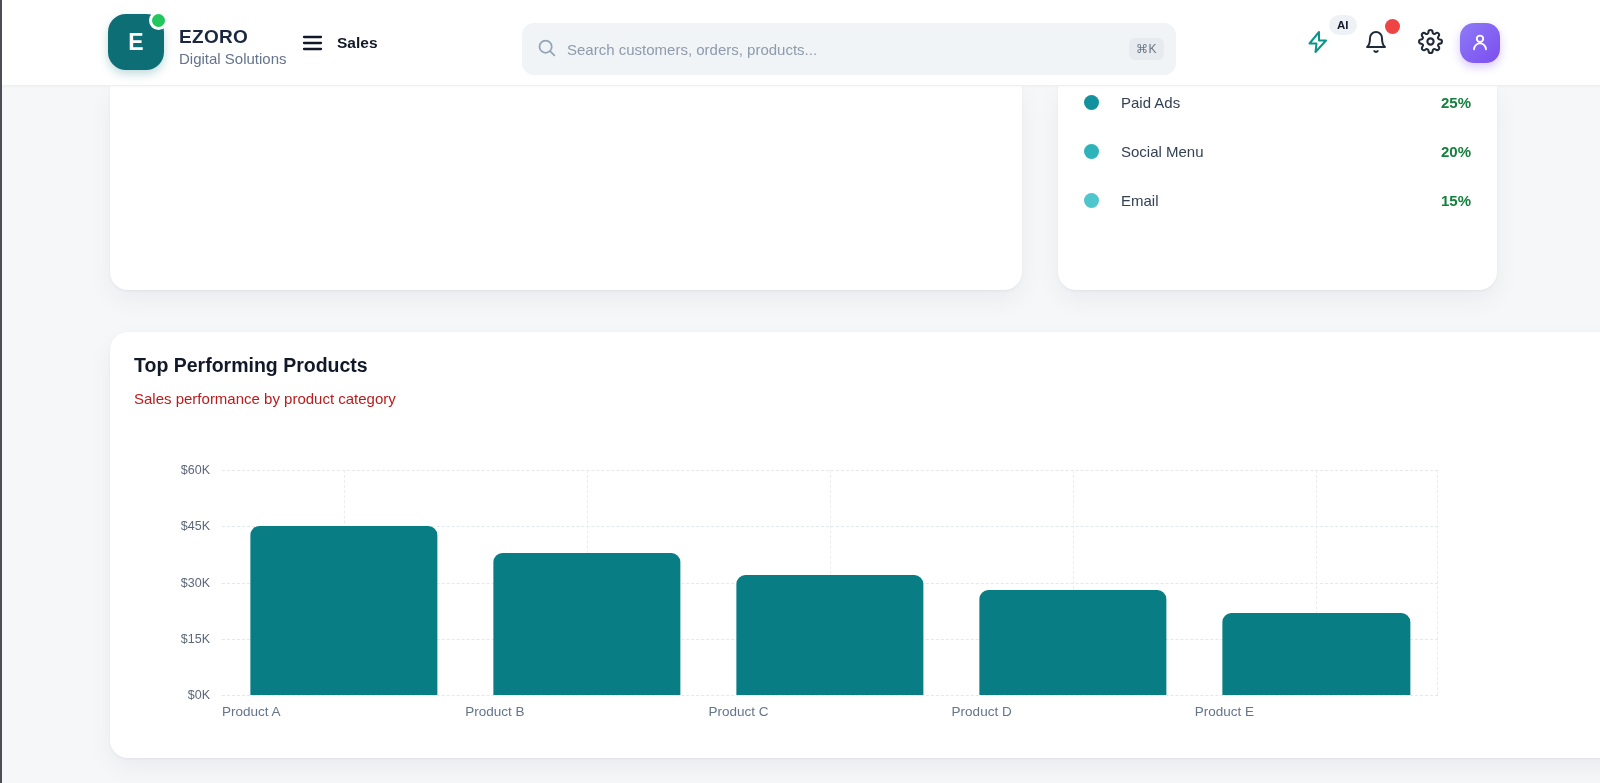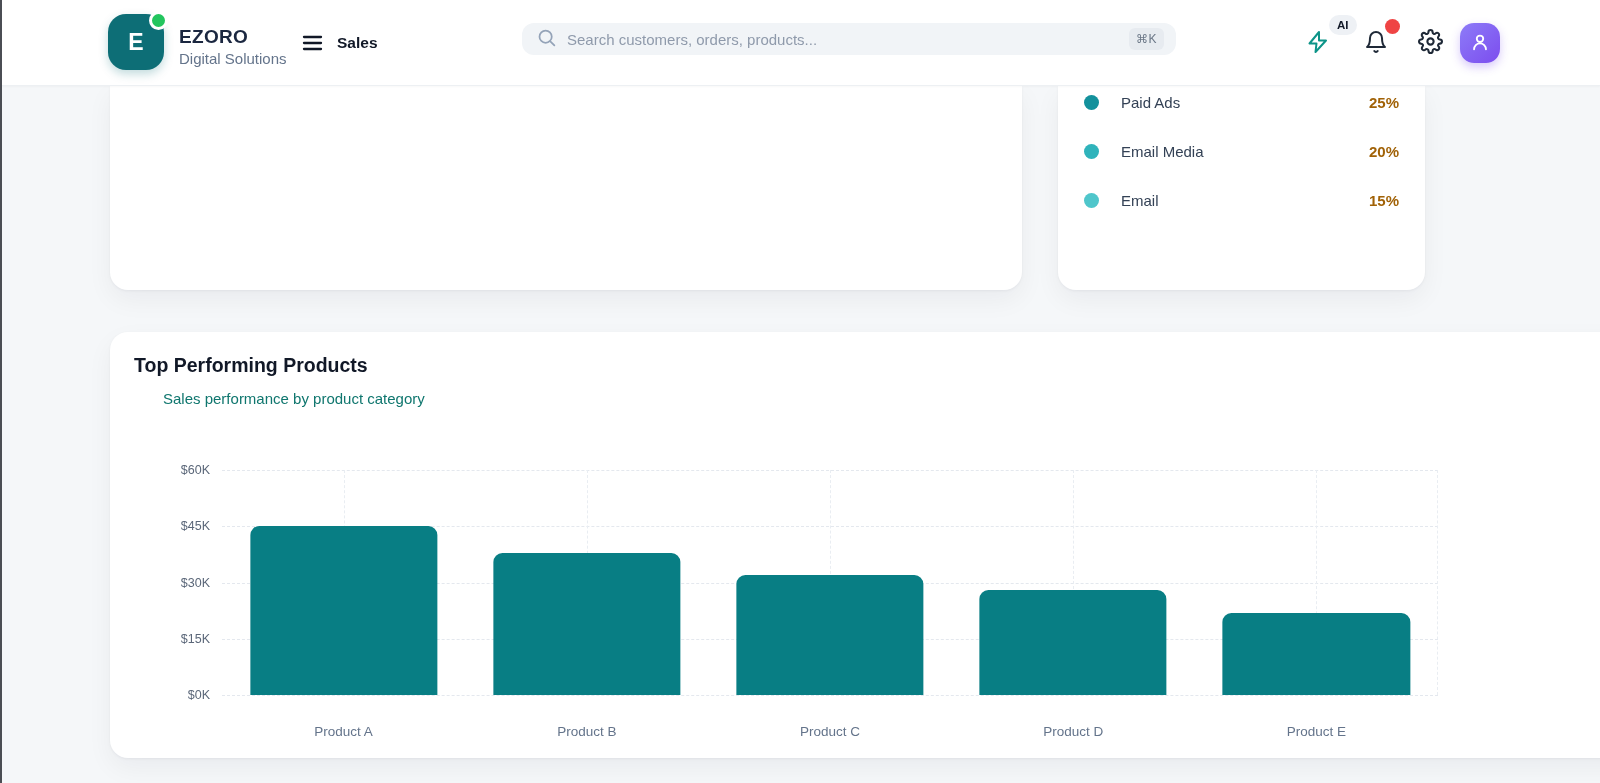--- a/index.html
+++ b/index.html
@@ -35,21 +35,21 @@
 
   .menu-btn{
     position:absolute; left:300px; top:26px; height:34px;
     display:flex; align-items:center; gap:14px; cursor:pointer;
     background:none; border:none;
   }
   .menu-btn svg{ display:block; }
   .menu-label{ font-size:15.5px; font-weight:700; color:#111827; font-family:inherit;}
 
   .search-wrap{
-    position:absolute; left:520px; top:23px; width:654px; height:32px;
+    position:absolute; left:520px; top:23px; width:654px; height:52px;
     background:#f1f4f7; border-radius:12px;
     display:flex; align-items:center; padding:0 12px 0 14px;
   }
   .search-wrap svg{ flex:0 0 auto; }
   .search-input{
     flex:1; border:none; outline:none; background:transparent;
     font-size:15px; color:#334155; padding:0 10px;
     font-family:inherit;
   }
   .search-input::placeholder{ color:#8f9aab; }
@@ -72,48 +72,48 @@
   .avatar-btn{
     left:1458px; top:23px; width:40px; height:40px; border-radius:14px;
     background:linear-gradient(135deg,#8d7bf8 0%,#7c4dee 100%);
     display:flex; align-items:center; justify-content:center;
     box-shadow:0 4px 10px rgba(124,77,238,.3);
   }
 
   
   .card{ position:absolute; background:#fff; box-shadow:0 1px 3px rgba(15,23,42,.05), 0 10px 26px rgba(15,23,42,.05); }
   .card-blank{ left:110px; top:86px; width:912px; height:204px; border-radius:0 0 18px 18px; }
-  .card-legend{ left:1058px; top:86px; width:367px; height:204px; border-radius:0 0 18px 18px; padding:4px 26px 0 26px; }
+  .card-legend{ left:1058px; top:86px; width:439px; height:204px; border-radius:0 0 18px 18px; padding:4px 26px 0 26px; }
   .legend-row{ display:flex; align-items:center; height:24px; margin-bottom:25px; }
   .legend-dot{ width:15px; height:15px; border-radius:50%; flex:0 0 auto; }
   .legend-label{ margin-left:22px; font-size:15px; color:#334155; }
-  .legend-value{ margin-left:auto; font-size:15px; font-weight:700; color:#a16207; }
+  .legend-value{ margin-left:auto; font-size:15px; font-weight:700; color:#15803d; }
 
   .card-products{ left:110px; top:332px; width:1597px; height:426px; border-radius:18px; }
   .panel-title{ position:absolute; left:24px; top:22px; font-size:19.5px; font-weight:800; color:#111827; }
-  .panel-subtitle{ position:absolute; left:24px; top:58px; font-size:15px; color:#0f766e;margin-left:29px; }
+  .panel-subtitle{ position:absolute; left:24px; top:58px; font-size:15px; color:#b91c1c; }
 
   
   .plot{ position:absolute; left:112px; top:138px; width:1216px; height:225px; }
   .hgrid{ position:absolute; left:0; right:0; height:0; border-top:1px dashed #e4e8ee; }
   .ytick{
     position:absolute; right:calc(100% + 12px); transform:translateY(-50%);
     font-size:12.5px; color:#5b6779; white-space:nowrap;
   }
   .slots{ position:absolute; left:0; top:0; right:0; bottom:0; display:flex; }
   .slots::after{ content:""; position:absolute; right:0; top:0; bottom:0; border-left:1px dashed #e9edf2; }
   .slot{ flex:1 1 0; position:relative; }
   .slot::before{ content:""; position:absolute; left:50%; top:0; bottom:0; border-left:1px dashed #e9edf2; }
   .bar{
     position:absolute; bottom:0; left:50%; transform:translateX(-50%);
     width:77%; border-radius:9px 9px 0 0; background:#087e84; z-index:2;
   }
   .xlabel{
     position:absolute; top:calc(100% + 9px); left:0; right:0;
-    text-align:center; font-size:13.5px; color:#64748b;margin-top:20px;
+    font-size:13.5px; color:#64748b;
   }
 </style>
 </head>
 <body>
 
 <div class="win-edge"></div>
 
 <div class="header">
 
   <div class="logo-box">
@@ -186,21 +186,21 @@
 <div class="card card-blank"></div>
 
 <div class="card card-legend">
   <div class="legend-row">
     <span class="legend-dot" style="background: rgb(19, 145, 156);"></span>
     <span class="legend-label">Paid Ads</span>
     <span class="legend-value">25%</span>
   </div>
   <div class="legend-row">
     <span class="legend-dot" style="background: rgb(47, 179, 187);"></span>
-    <span class="legend-label">Email Media</span>
+    <span class="legend-label">Social Menu</span>
     <span class="legend-value">20%</span>
   </div>
   <div class="legend-row">
     <span class="legend-dot" style="background: rgb(79, 198, 203);"></span>
     <span class="legend-label">Email</span>
     <span class="legend-value">15%</span>
   </div>
 </div>
 
 <div class="card card-products">

